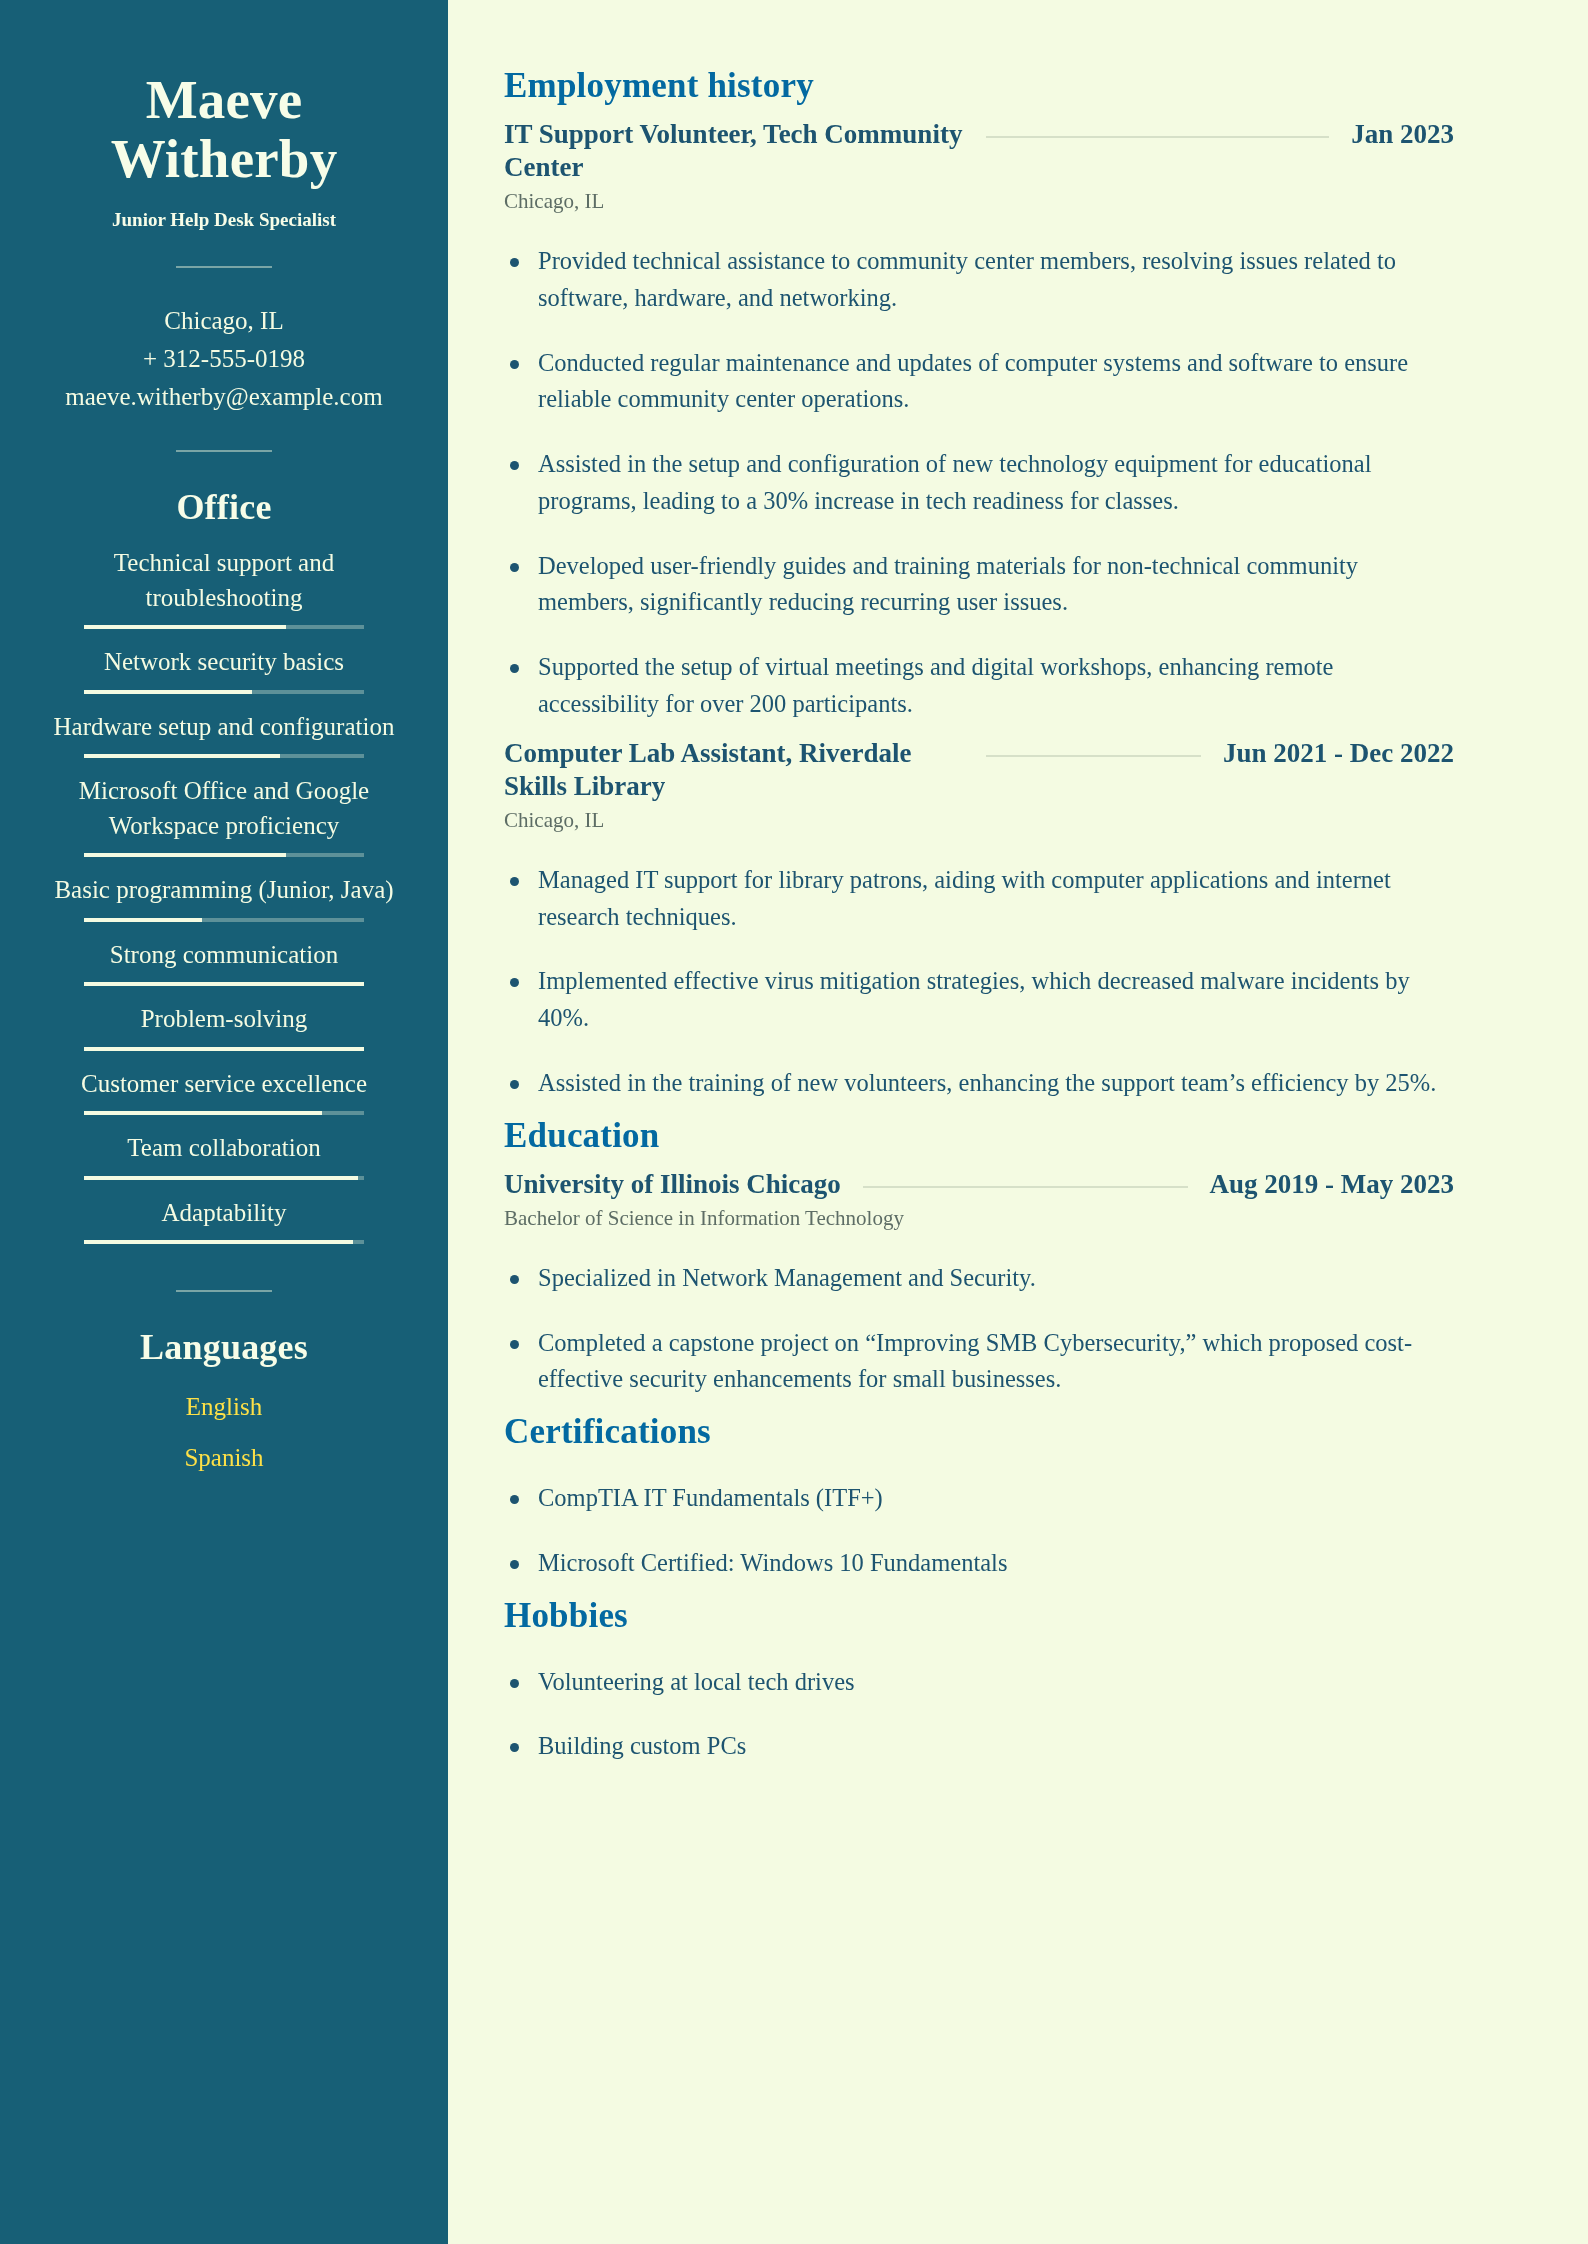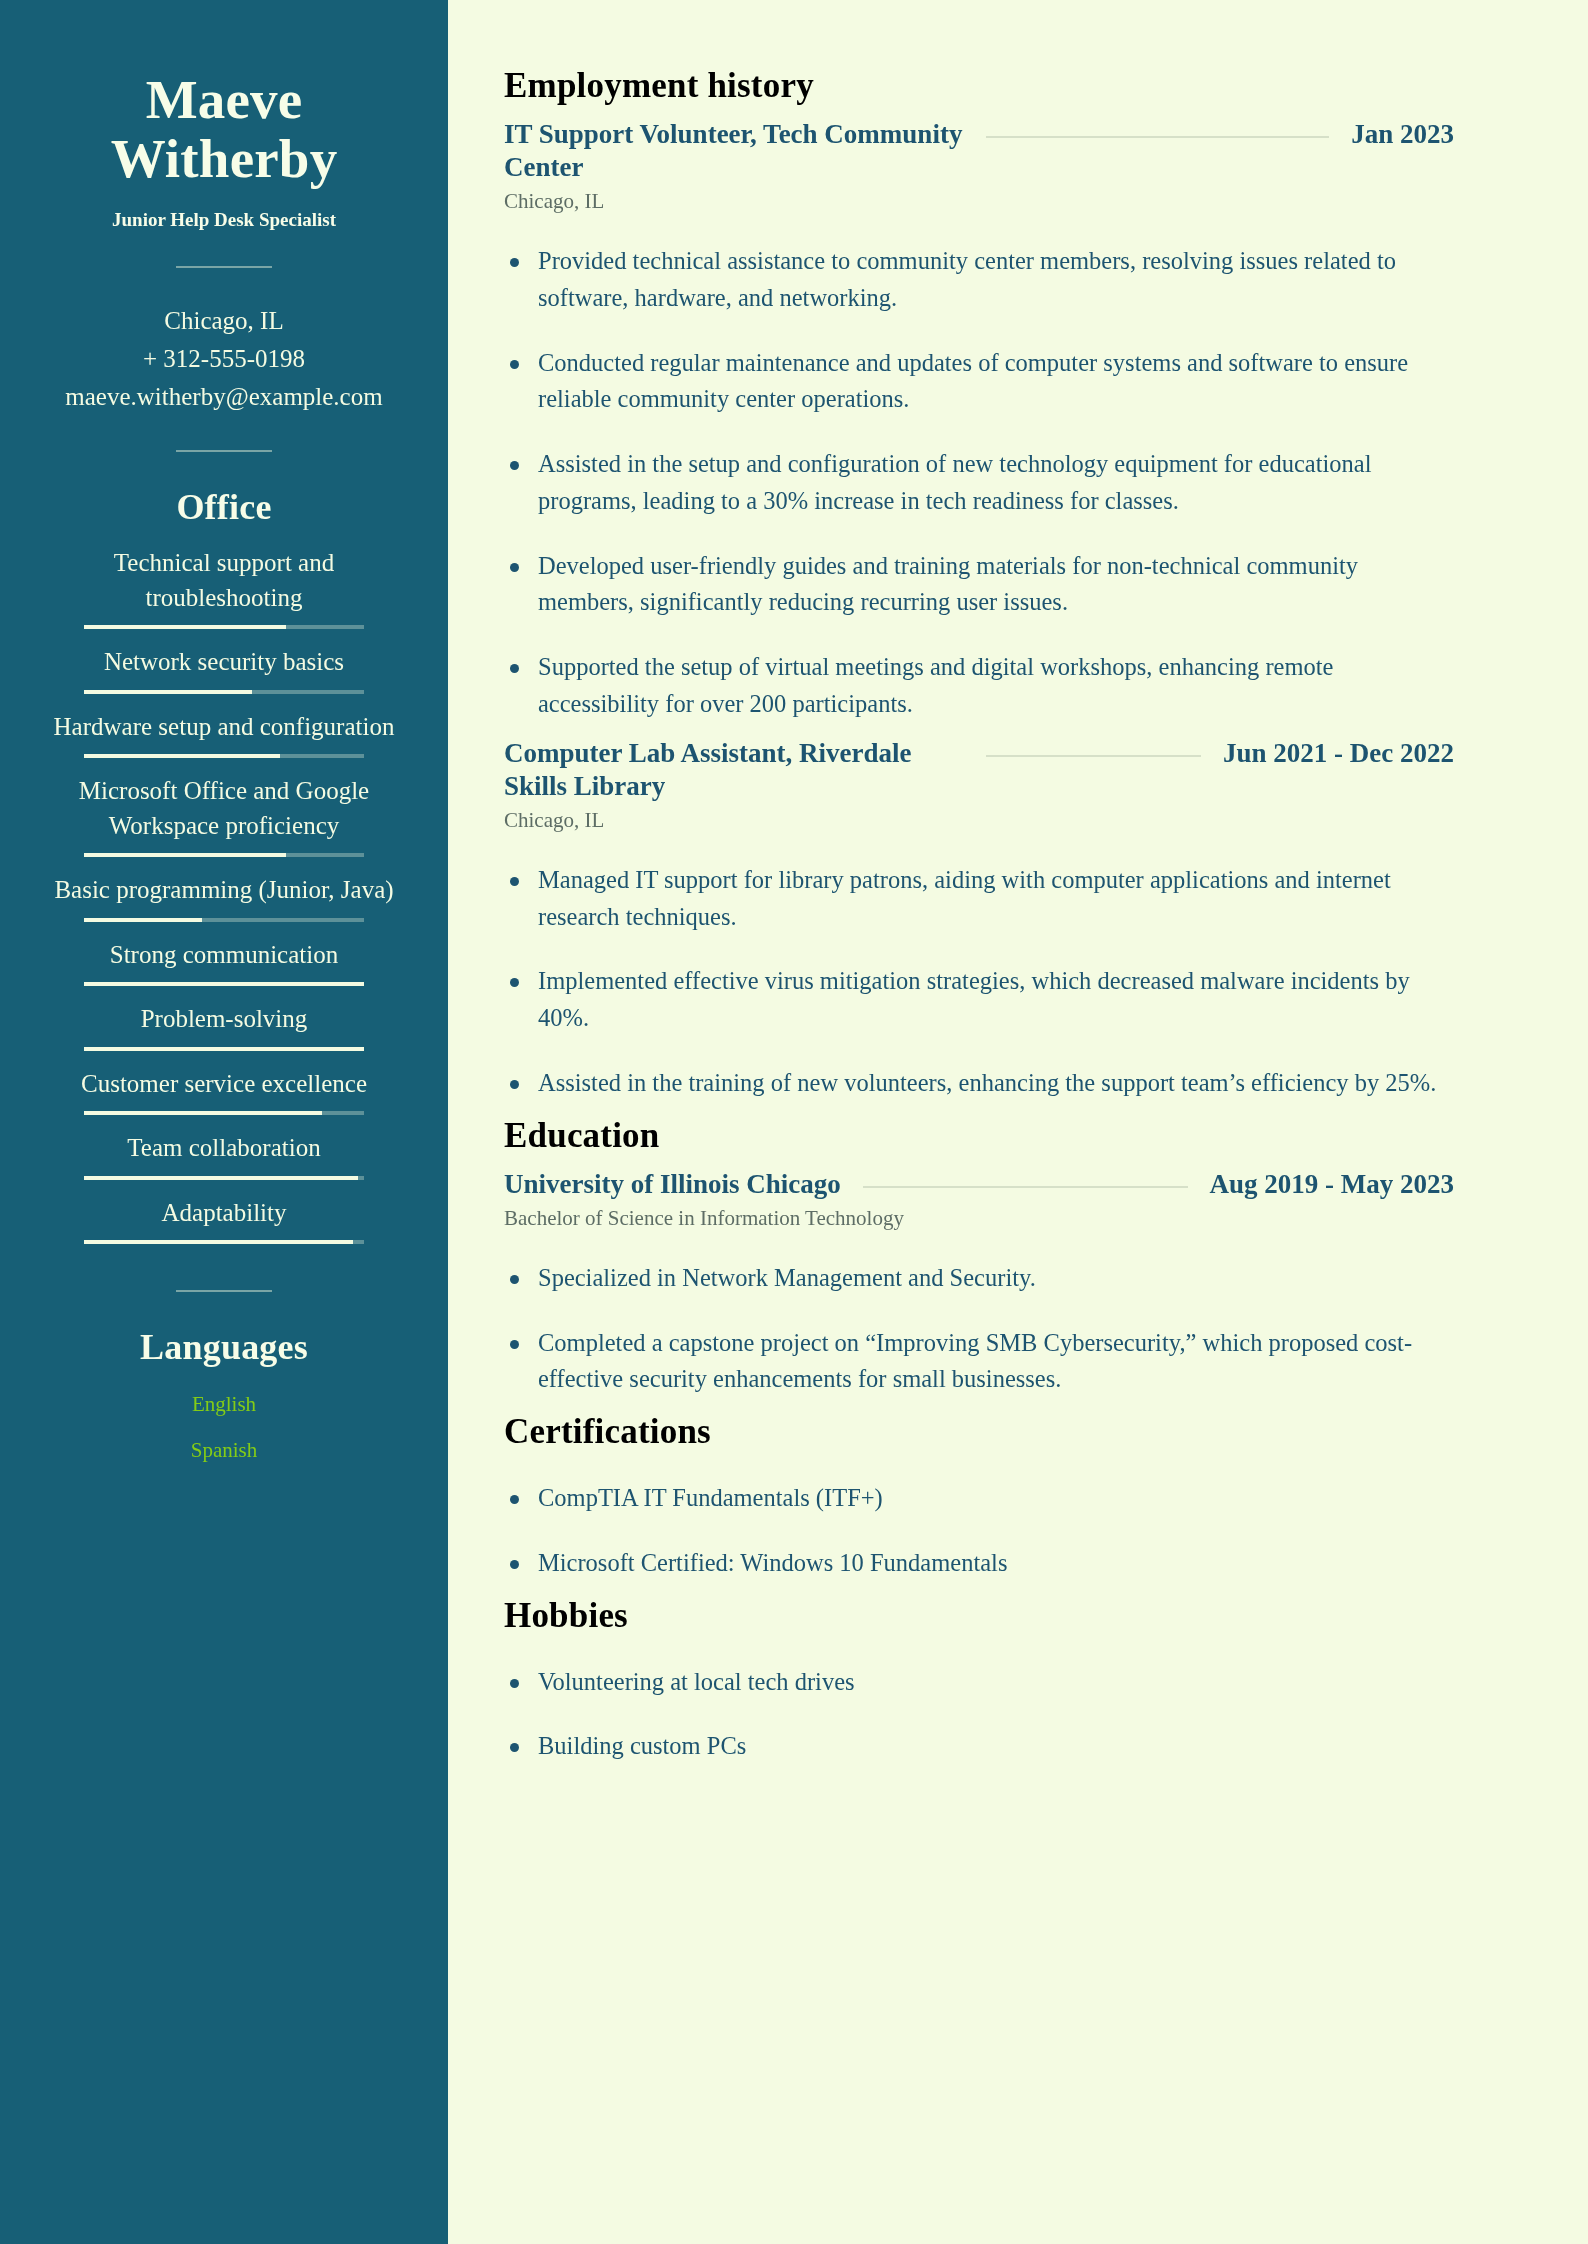--- a/index.html
+++ b/index.html
@@ -86,23 +86,23 @@
     background: rgba(244,251,226,0.32);
   }
   .skill-bar > i {
     position: absolute;
     left: 0; top: 0; bottom: 0;
     display: block;
     background: #f4fbe2;
   }
 
   .lang-item {
-    font-size: 21px;
+    font-size: 25px;
     line-height: 1.3;
-    color: #84cc16;
+    color: #fde047;
     padding: 9px 0;
   }
 
   
   .main {
     flex: 1 1 auto;
     padding: 52px 50px 40px 56px;
     color: #1d5470;
   }
 
@@ -112,21 +112,21 @@
     font-weight: 700;
     color: #1d5470;
     margin-bottom: 26px;
   }
 
   .section { margin-bottom: 8px; }
 
   .section-heading {
     font-size: 35px;
     font-weight: 700;
-    color: #000000;
+    color: #0369a1;
     margin: 14px 0 12px 0;
     letter-spacing: 0.2px;
   }
 
   .entry { margin-bottom: 14px; }
 
   .entry-top {
     display: flex;
     align-items: flex-start;
     gap: 0px;

